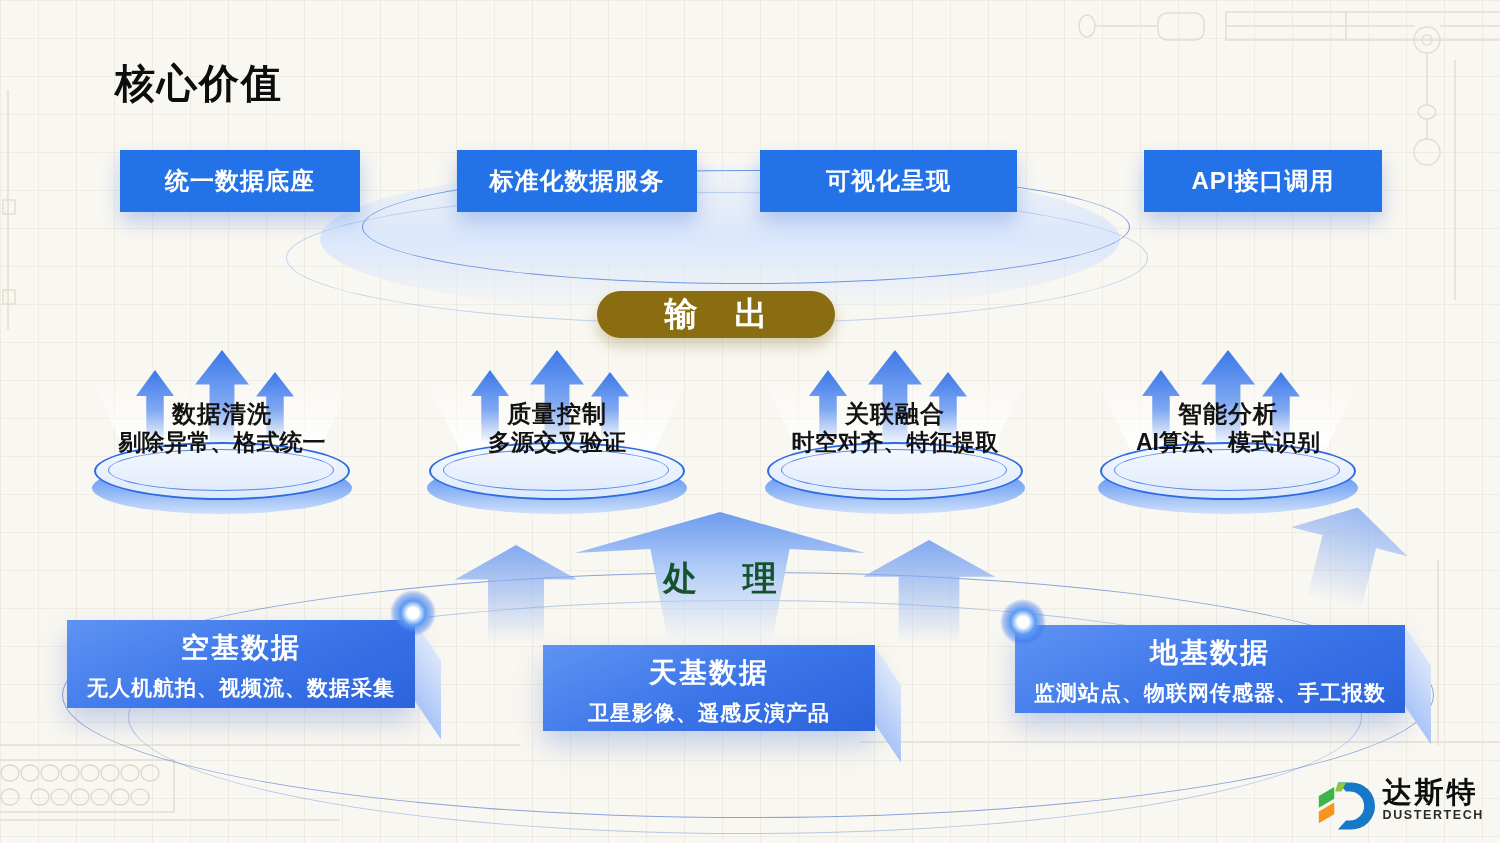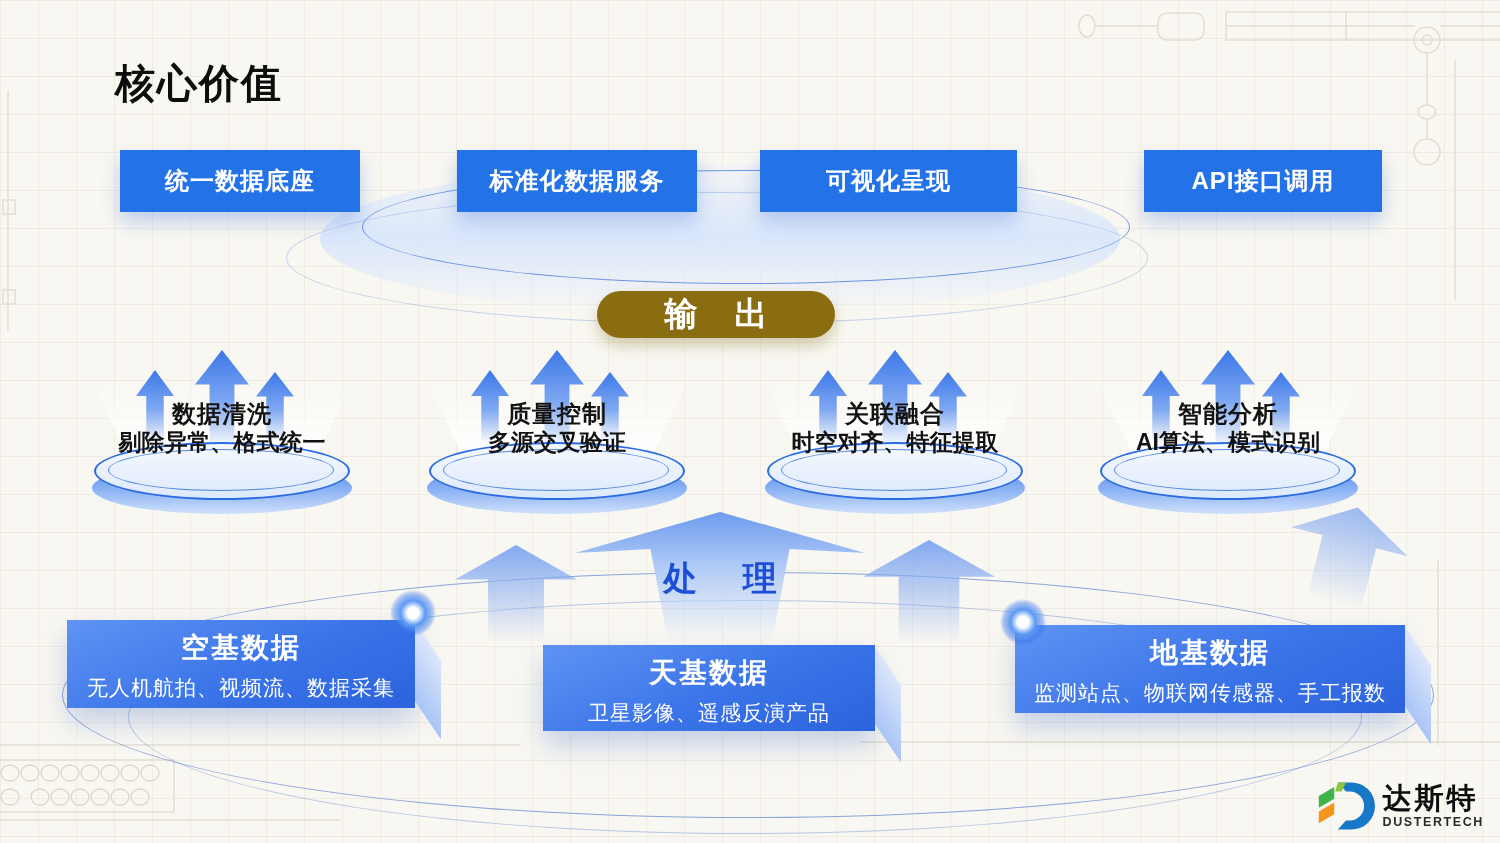--- a/index.html
+++ b/index.html
@@ -60,21 +60,21 @@
   .disc-top{position:absolute;left:2px;top:0;width:252px;height:54px;border-radius:50%;
     background:linear-gradient(180deg,#f6f9fe,#dde9fc);border:2px solid #2b6ce0;}
   .disc-inner{position:absolute;left:16px;top:7px;width:224px;height:40px;border-radius:50%;
     border:1.5px solid rgba(43,108,224,0.8);}
 
   
   .process-arrow{position:absolute;left:575px;top:512px;width:290px;height:128px;z-index:3;
     clip-path:polygon(50% 0,100% 32%,74% 29%,68% 100%,32% 100%,26% 29%,0 32%);
     background:linear-gradient(180deg,#6d9bef 0%,#b3cdf7 45%, rgba(240,246,253,0.08) 100%);}
   .process-label{position:absolute;left:595px;top:556px;width:250px;z-index:6;text-align:center;
-    font-size:34px;font-weight:900;color:#1d4ed8;letter-spacing:18px;text-indent:18px;}
+    font-size:34px;font-weight:900;color:#14532d;letter-spacing:18px;text-indent:18px;}
 
   
   .mini-arrow{position:absolute;z-index:2;
     clip-path:polygon(50% 0,100% 36%,73% 36%,73% 100%,27% 100%,27% 36%,0 36%);
     background:linear-gradient(180deg,#83a9f1 0%, rgba(200,220,250,0.05) 100%);}
   .ma1{left:455px;top:545px;width:122px;height:96px;}
   .ma2{left:863px;top:540px;width:132px;height:102px;}
   .ma3{left:1286px;top:506px;width:120px;height:98px;transform:rotate(14deg);opacity:.8;}
 
   
@@ -84,27 +84,27 @@
   .node{position:absolute;width:46px;height:46px;border-radius:50%;z-index:6;
     background:radial-gradient(circle,#ffffff 0 17%,#5d9af4 38%, rgba(47,110,235,0.38) 60%, rgba(47,110,235,0) 72%);}
 
   
   .dbox{position:absolute;z-index:4;color:#fff;
     background:linear-gradient(155deg,#5f93f3 0%,#3a74e8 55%,#2c63dd 100%);
     box-shadow:0 14px 26px rgba(40,90,200,0.25);}
   .dbox .side{position:absolute;left:100%;top:2px;width:26px;height:90%;z-index:-1;
     background:linear-gradient(180deg,#dbe6fb,#a9c4f6);transform:skewY(56deg);transform-origin:left top;}
   .dbox .t1{text-align:center;font-size:28px;font-weight:900;margin-top:9px;letter-spacing:2px;}
-  .dbox .t2{text-align:center;font-size:21px;font-weight:400;margin-top:7px;letter-spacing:1px;}
+  .dbox .t2{text-align:center;font-size:21px;font-weight:700;margin-top:7px;letter-spacing:1px;}
   .dbox1{left:67px;top:620px;width:348px;height:88px;}
   .dbox2{left:543px;top:645px;width:332px;height:86px;}
   .dbox3{left:1015px;top:625px;width:390px;height:88px;}
 
   
-  .logo{position:absolute;right:16px;bottom:8px;z-index:6;display:flex;align-items:center;gap:8px;}
+  .logo{position:absolute;right:16px;bottom:8px;z-index:6;display:flex;gap:8px;}
   .logo-text{display:flex;flex-direction:column;line-height:1.05;}
   .logo-cn{font-size:29px;font-weight:900;color:#0d0d0d;letter-spacing:3px;}
   .logo-en{font-size:12.5px;font-weight:800;color:#2a2a2a;letter-spacing:1.6px;margin-top:2px;}
 </style>
 </head>
 <body>
 
 <div class="stage">
   <div class="bg-grid"></div>
 

